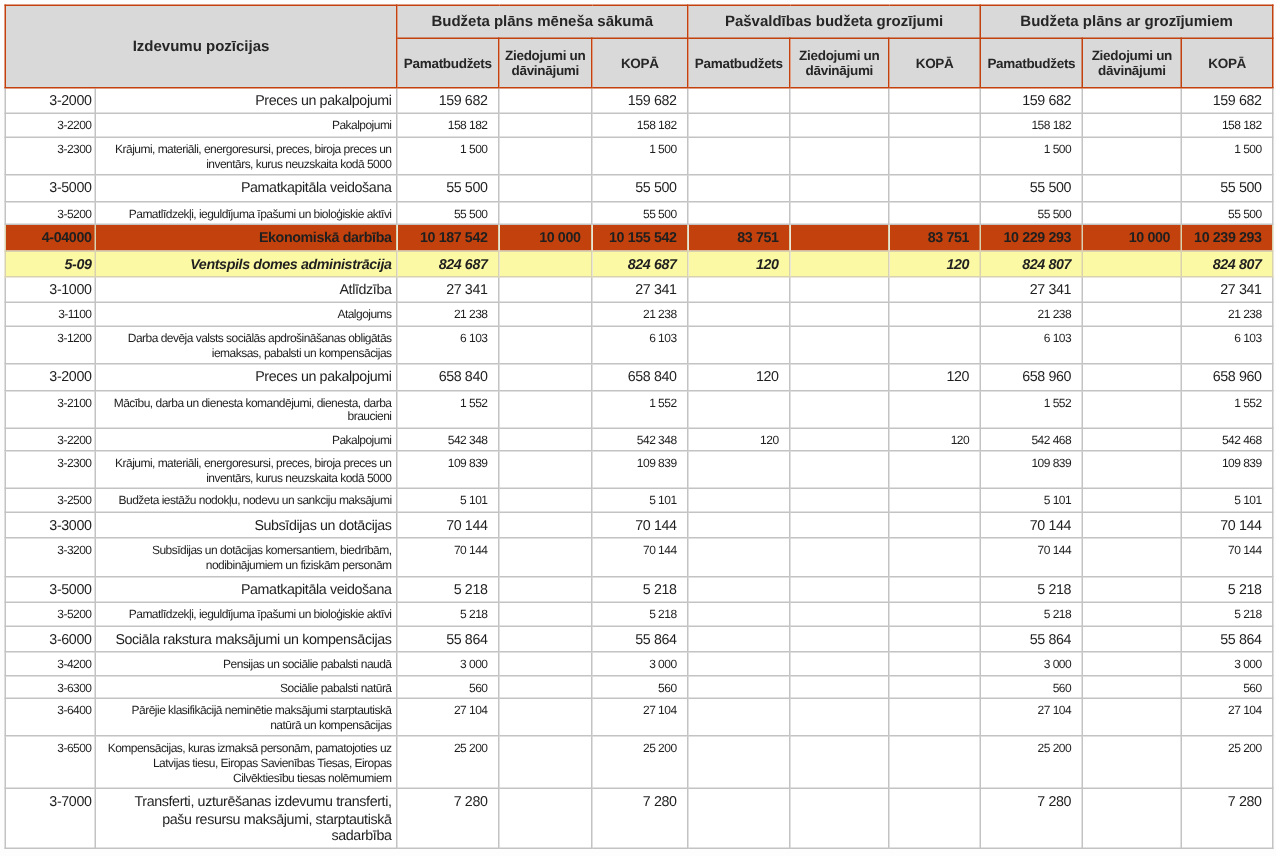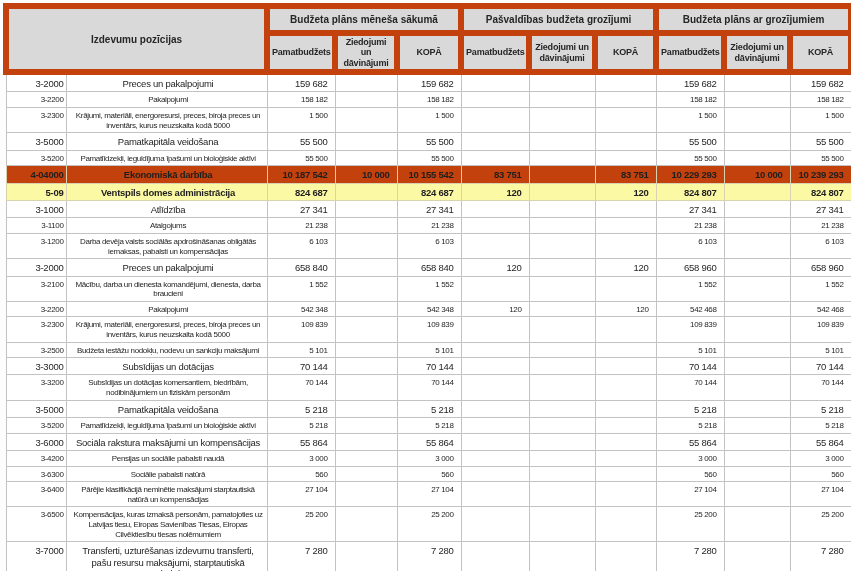--- a/index.html
+++ b/index.html
@@ -19,51 +19,51 @@
   }
   table.budget {
     border-collapse: collapse;
     table-layout: fixed;
     width: 845px;
     border: 1px solid #9a9a9a;
   }
   
   thead th {
     background: #d9d9d9;
-    border: 6px solid #c2410c;
+    border: 1px solid #c2410c;
     font-weight: bold;
     color: #262626;
     text-align: center;
     vertical-align: middle;
     padding: 1px 2px;
     overflow: hidden;
   }
   th.corner-cell { font-size: 10px; }
   tr.group-row th { font-size: 10px; height: 19px; }
   tr.subhead-row th { font-size: 9px; height: 30px; letter-spacing: -0.2px; line-height: 1.15; }
   
   tbody td {
     border: 1px solid #c3c3c3;
     vertical-align: top;
     overflow: hidden;
     background: #ffffff;
   }
   td.code  { text-align: right;  padding: 3px 2px 2px 7px; white-space: nowrap; }
-  td.label { text-align: center;  padding: 3px 3px 2px 6px; line-height: 1.2; }
+  td.label { text-align: right;  padding: 3px 3px 2px 6px; line-height: 1.2; }
   td.num   { text-align: right; padding: 3px 7px 2px 2px; white-space: nowrap; }
   tr.sub td  { font-size: 8px;  letter-spacing: -0.35px; }
   tr.main td { font-size: 9.5px; letter-spacing: -0.25px; }
   tr.total-economy td, tr.total-admin td {
     font-size: 9.5px;
     letter-spacing: -0.25px;
     font-weight: bold;
     border-color: #d9d2b0;
   }
   tr.total-economy td { background: #c2410c; }
-  tr.total-admin td   { background: #fcf9a4; }
+  tr.total-admin td   { background: #fcf9a4; font-style: italic; }
 </style>
 </head>
 <body>
 
 <div class="page">
   <table class="budget">
     <colgroup>
       <col style="width:60px">
         <col style="width:201px">
       <col style="width:68px">

